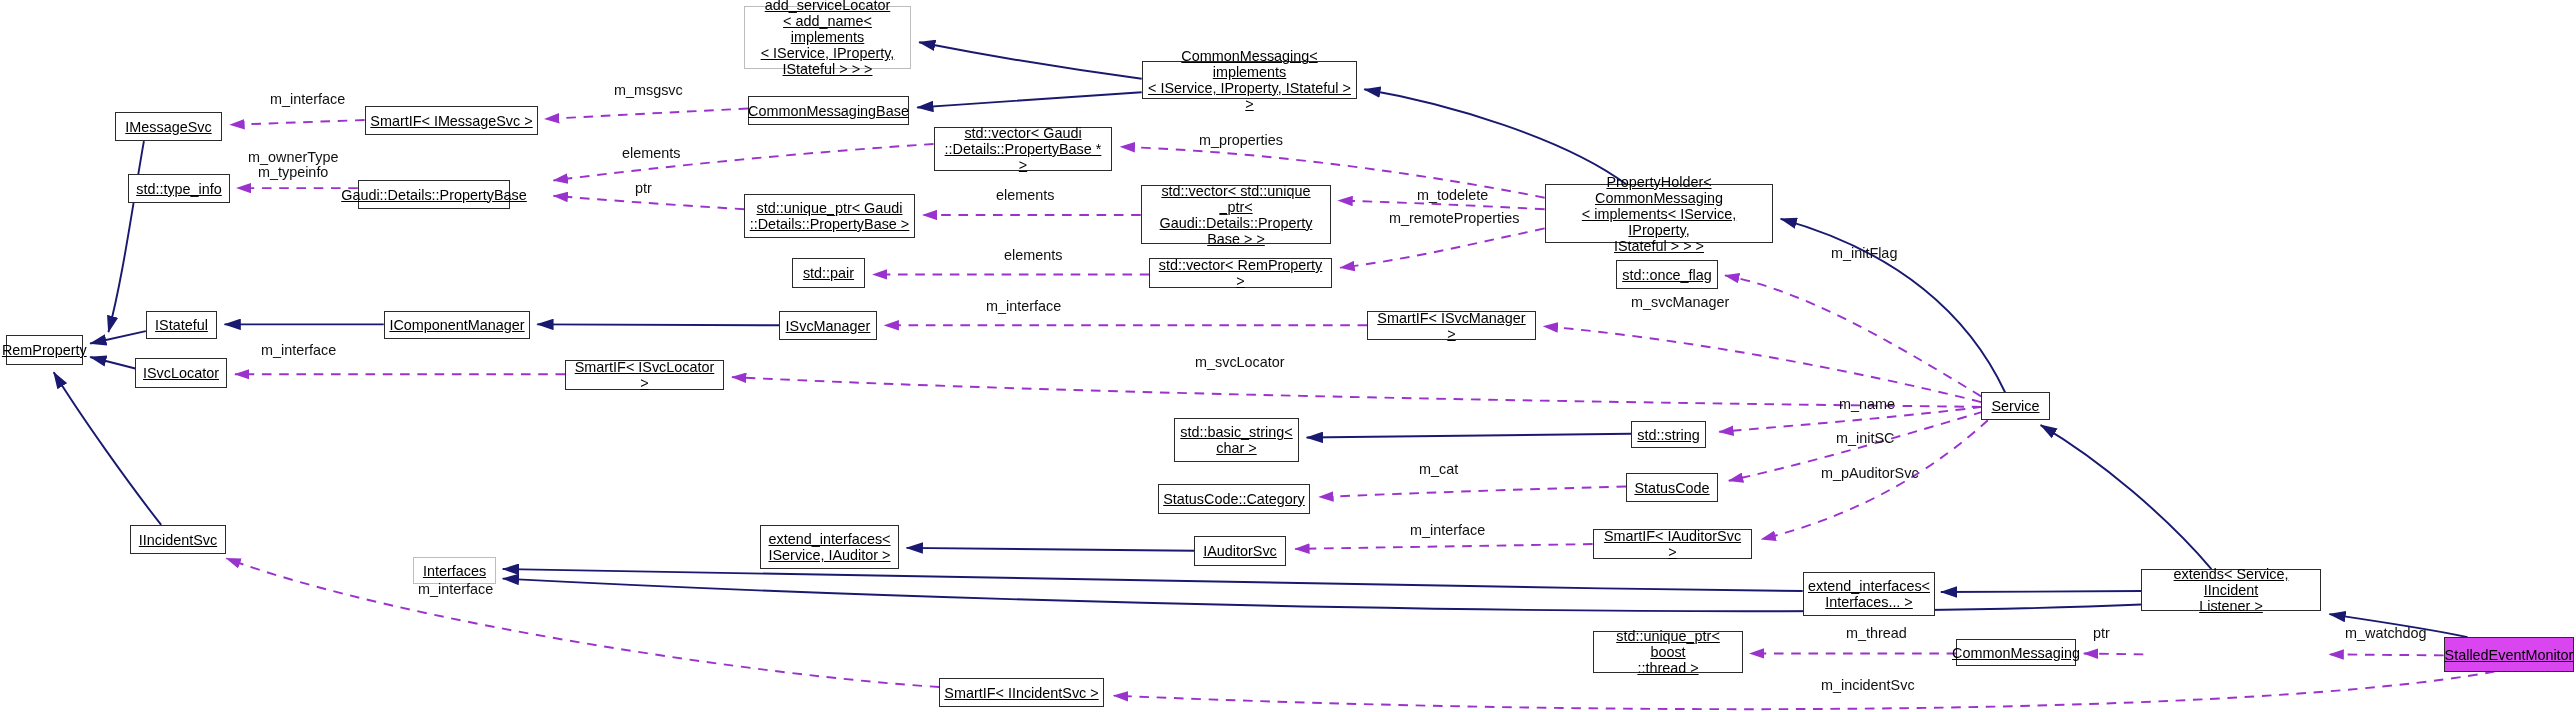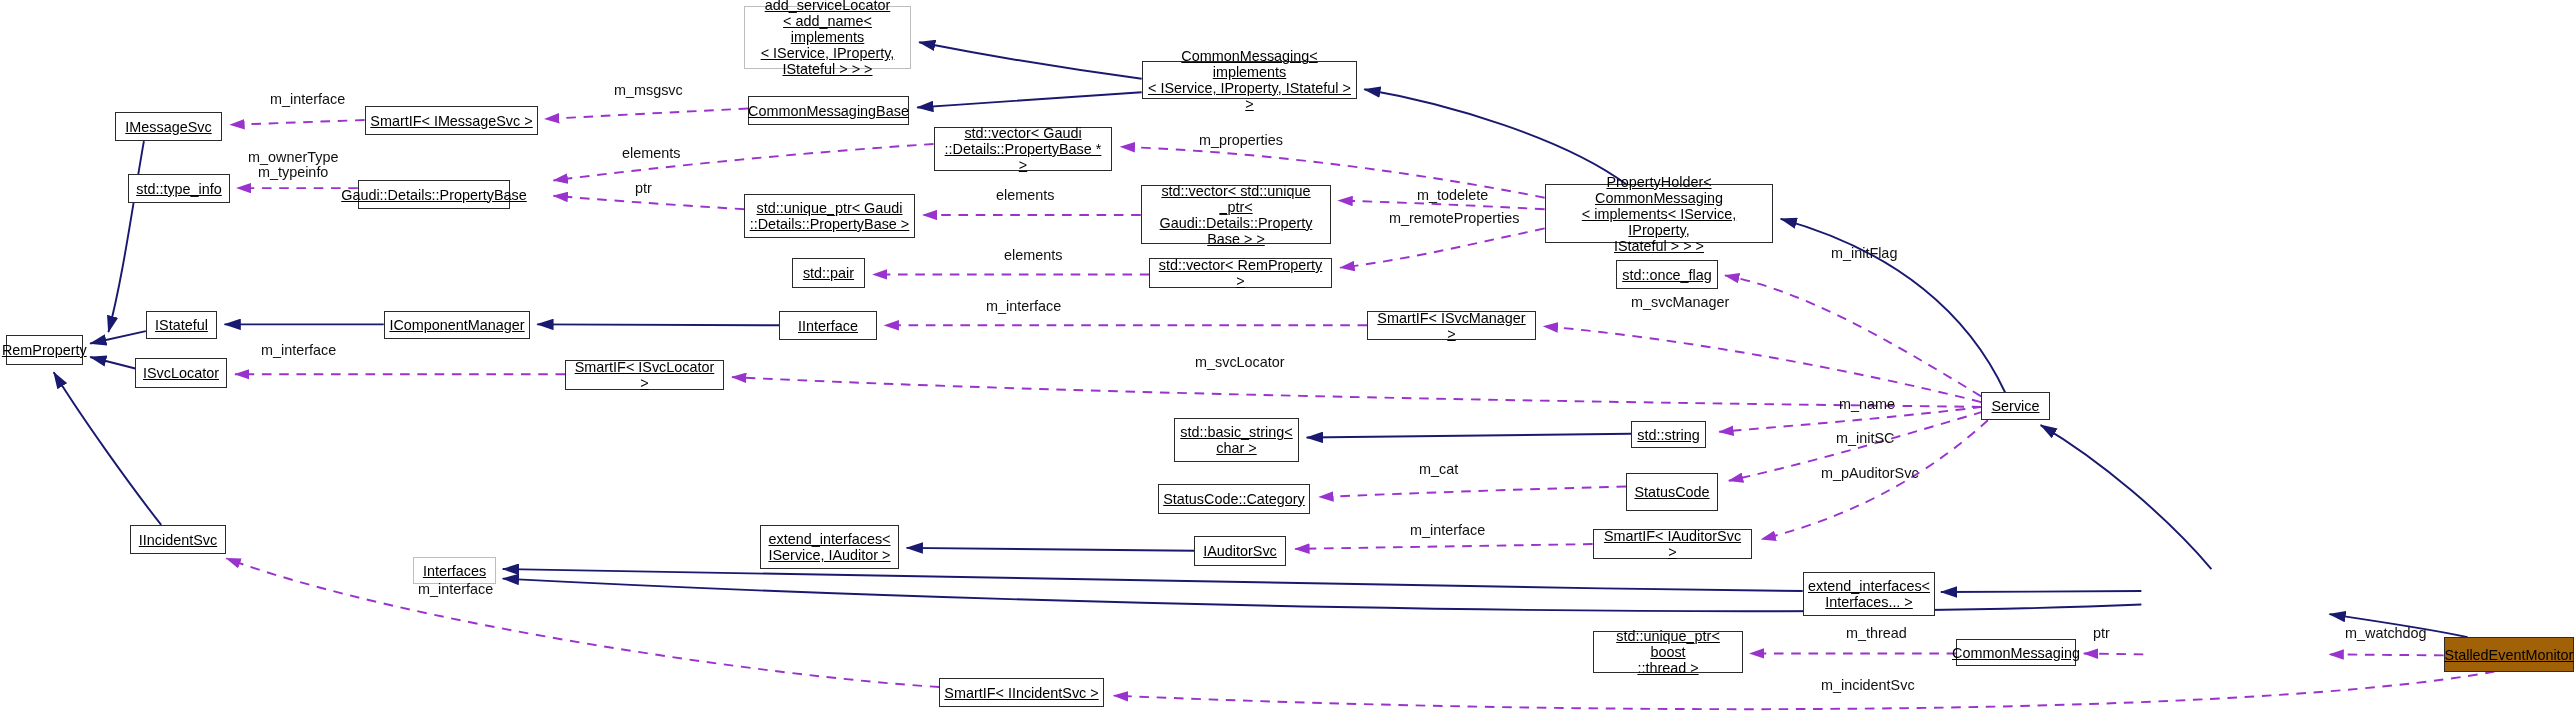--- a/index.html
+++ b/index.html
@@ -4,21 +4,21 @@
 <style>
   html,body{margin:0;padding:0;background:#fff;}
   #canvas{position:relative;width:2576px;height:713px;background:#fff;overflow:hidden;
           font-family:"Liberation Sans",sans-serif;}
   #edges{position:absolute;left:0;top:0;}
   .node{position:absolute;display:flex;align-items:center;justify-content:center;
         box-sizing:border-box;background:#fff;border:1.9px solid #2b2b2b;
         font:14.4px/16px "Liberation Sans",sans-serif;color:#000;text-align:center;
         white-space:pre-line;padding:1px 3.8px;cursor:pointer;text-decoration:underline;}
   .node.tpl{border-color:#bdbdbd;}
-  .node.hl{background:#a16207;}
+  .node.hl{background:#d946ef;}
   .elabel{position:absolute;font:14.4px/15.4px "Liberation Sans",sans-serif;color:#101010;
           white-space:pre-line;text-align:center;}
 </style>
 </head>
 <body>
 
 <div id="canvas">
 
 <svg id="edges" width="2576" height="713" viewBox="0 0 2685 743">
   <defs>
@@ -98,39 +98,41 @@
 _ptr&lt; Gaudi::Details::Property
 Base &gt; &gt;</div>
 <div class="node" style="left:1545px;top:184px;width:228px;height:59px">PropertyHolder&lt; CommonMessaging
 &lt; implements&lt; IService, IProperty,
 IStateful &gt; &gt; &gt;</div>
 <div class="node" style="left:792px;top:258px;width:73px;height:30px">std::pair</div>
 <div class="node" style="left:1149px;top:258px;width:183px;height:30px">std::vector&lt; RemProperty &gt;</div>
 <div class="node" style="left:1616px;top:260px;width:102px;height:29px">std::once_flag</div>
 <div class="node" style="left:146px;top:311px;width:71px;height:28px">IStateful</div>
 <div class="node" style="left:384px;top:311px;width:146px;height:28px">IComponentManager</div>
-<div class="node" style="left:779px;top:311px;width:98px;height:29px">IInterface</div>
+<div class="node" style="left:779px;top:311px;width:98px;height:29px">ISvcManager</div>
 <div class="node" style="left:1367px;top:311px;width:169px;height:29px">SmartIF&lt; ISvcManager &gt;</div>
 <div class="node" style="left:5.8px;top:335px;width:77px;height:30px">RemProperty</div>
 <div class="node" style="left:135px;top:358px;width:92px;height:30px">ISvcLocator</div>
 <div class="node" style="left:565px;top:360px;width:159px;height:30px">SmartIF&lt; ISvcLocator &gt;</div>
 <div class="node" style="left:1981px;top:392px;width:69px;height:28px">Service</div>
 <div class="node" style="left:1174px;top:418px;width:125px;height:44px">std::basic_string&lt;
 char &gt;</div>
 <div class="node" style="left:1631px;top:421px;width:75px;height:27px">std::string</div>
 <div class="node" style="left:1158px;top:484px;width:152px;height:30px">StatusCode::Category</div>
-<div class="node" style="left:1626px;top:473px;width:92px;height:38px">StatusCode</div>
+<div class="node" style="left:1626px;top:473px;width:92px;height:29px">StatusCode</div>
 <div class="node" style="left:760px;top:525px;width:139px;height:44px">extend_interfaces&lt;
 IService, IAuditor &gt;</div>
 <div class="node" style="left:1194px;top:536px;width:92px;height:30px">IAuditorSvc</div>
 <div class="node" style="left:1593px;top:529px;width:159px;height:30px">SmartIF&lt; IAuditorSvc &gt;</div>
 <div class="node" style="left:130px;top:525px;width:96px;height:29px">IIncidentSvc</div>
 <div class="node tpl" style="left:413px;top:557px;width:83px;height:27px">Interfaces</div>
 <div class="node" style="left:1803px;top:572px;width:132px;height:44px">extend_interfaces&lt;
 Interfaces... &gt;</div>
+<div class="node" style="left:2141px;top:569px;width:180px;height:42px">extends&lt; Service, IIncident
+Listener &gt;</div>
 <div class="node" style="left:1593px;top:631px;width:150px;height:42px">std::unique_ptr&lt; boost
 ::thread &gt;</div>
 <div class="node" style="left:1956px;top:639px;width:120px;height:27px">CommonMessaging</div>
 <div class="node hl" style="left:2444px;top:637px;width:130px;height:35px">StalledEventMonitor</div>
 <div class="node" style="left:939px;top:678px;width:165px;height:29px">SmartIF&lt; IIncidentSvc &gt;</div>
 
 <div class="elabel" style="left:270px;top:92px">m_interface</div>
 <div class="elabel" style="left:614px;top:83px">m_msgsvc</div>
 <div class="elabel" style="left:248px;top:150px">m_ownerType
 m_typeinfo</div>

